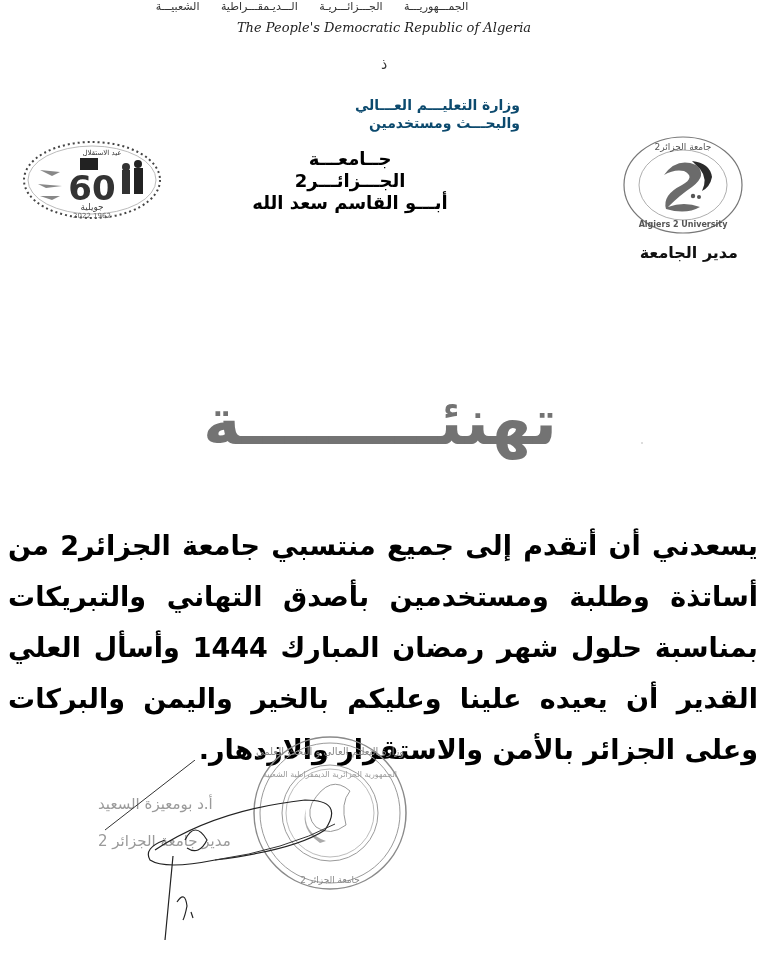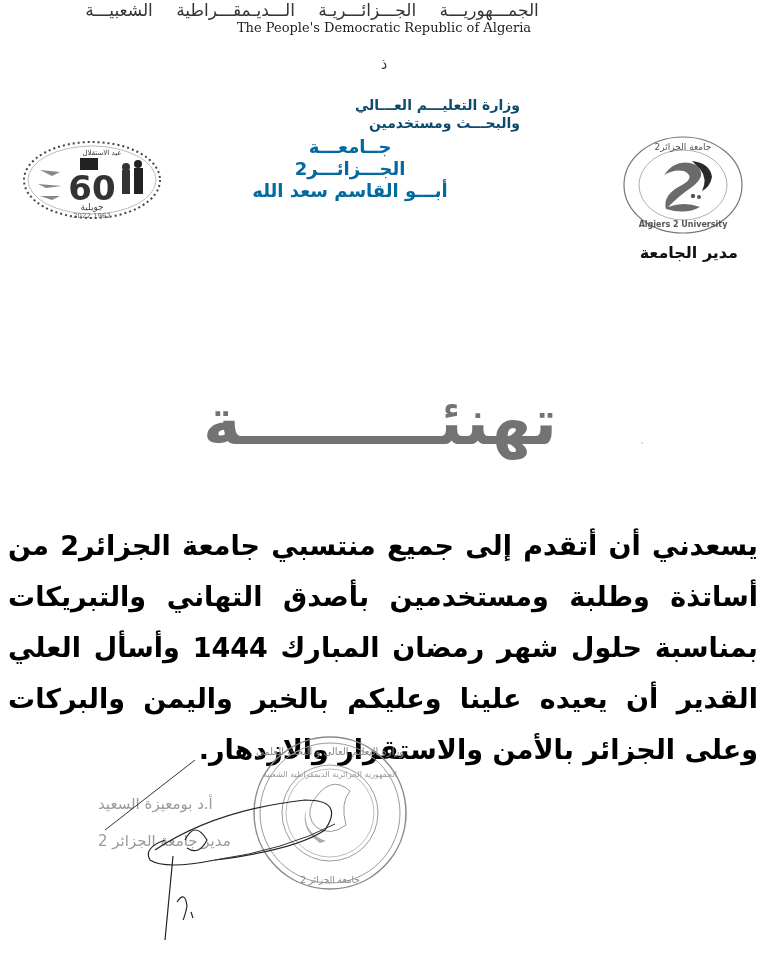--- a/index.html
+++ b/index.html
@@ -1,23 +1,23 @@
 <!DOCTYPE html>
 <html><head>
 <meta charset="utf-8">
 <style>
   html, body { margin:0; padding:0; background:#ffffff; }
   body { width:768px; height:961px; position:relative; overflow:hidden; color:#111; font-family:"DejaVu Sans", sans-serif; }
   .abs { position:absolute; }
   .rtl { direction:rtl; }
-  .hdr-ar { left:0; width:624px; top:0; text-align:center; font-size:17px; letter-spacing:4px; color:#333; word-spacing:18px; }
-  .hdr-en { left:0; width:768px; top:20px; text-align:center; font-family:"DejaVu Serif", serif; font-size:13px; color:#222; }
+  .hdr-ar { left:0; width:624px; top:0; text-align:center; font-size:11px; letter-spacing:4px; color:#333; word-spacing:18px; }
+  .hdr-en { left:0; width:768px; top:20px; text-align:center; font-family:"DejaVu Serif", serif; font-style:italic; font-size:13px; color:#222; }
   .hdr-mark { left:0; width:768px; top:56px; text-align:center; font-size:14px; color:#333; }
   .ministry { right:248px; top:96px; text-align:right; font-size:14px; letter-spacing:5px; line-height:18px; color:#0c4a6e; font-weight:bold; }
-  .univ { left:200px; width:300px; top:136px; text-align:center; font-size:18px; letter-spacing:8px; line-height:22px; color:#0369a1; font-weight:bold; }
+  .univ { left:200px; width:300px; top:148px; text-align:center; font-size:18px; letter-spacing:8px; line-height:22px; color:#000000; font-weight:bold; }
   .logo-right { left:622px; top:110px; width:122px; height:100px;margin-top:25px; }
   .logo-left { left:22px; top:140px; width:140px; height:80px; }
   .rector { right:30px; top:243px; font-size:16px; font-weight:bold; color:#111;margin-left:8px; }
   .title { left:180px; width:400px; top:385px; text-align:center; font-size:64px; font-weight:bold; color:#737373; letter-spacing:2px; }
   .body-text { left:8px; width:750px; top:520px; font-size:27px; line-height:51px; font-weight:bold; text-align:justify; text-align-last:right; color:#000; }
   .stamp { left:250px; top:733px; width:160px; height:160px; }
   .sig-name { left:98px; top:795px; font-size:15px; color:#9a9a9a; }
   .sig-title { left:98px; top:832px; font-size:15px; color:#9a9a9a; }
   .signature { left:95px; top:760px; width:280px; height:190px; }
   .dot { left:641px; top:442px; width:2px; height:2px; background:#ddd; }

